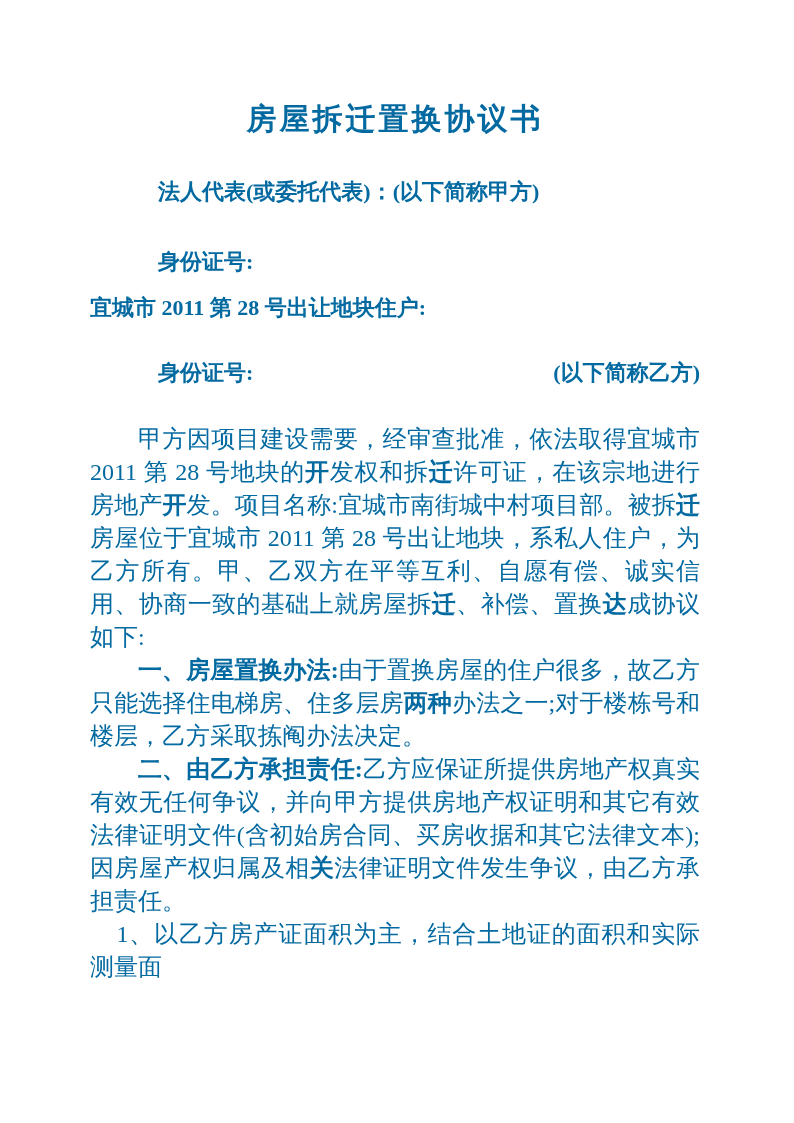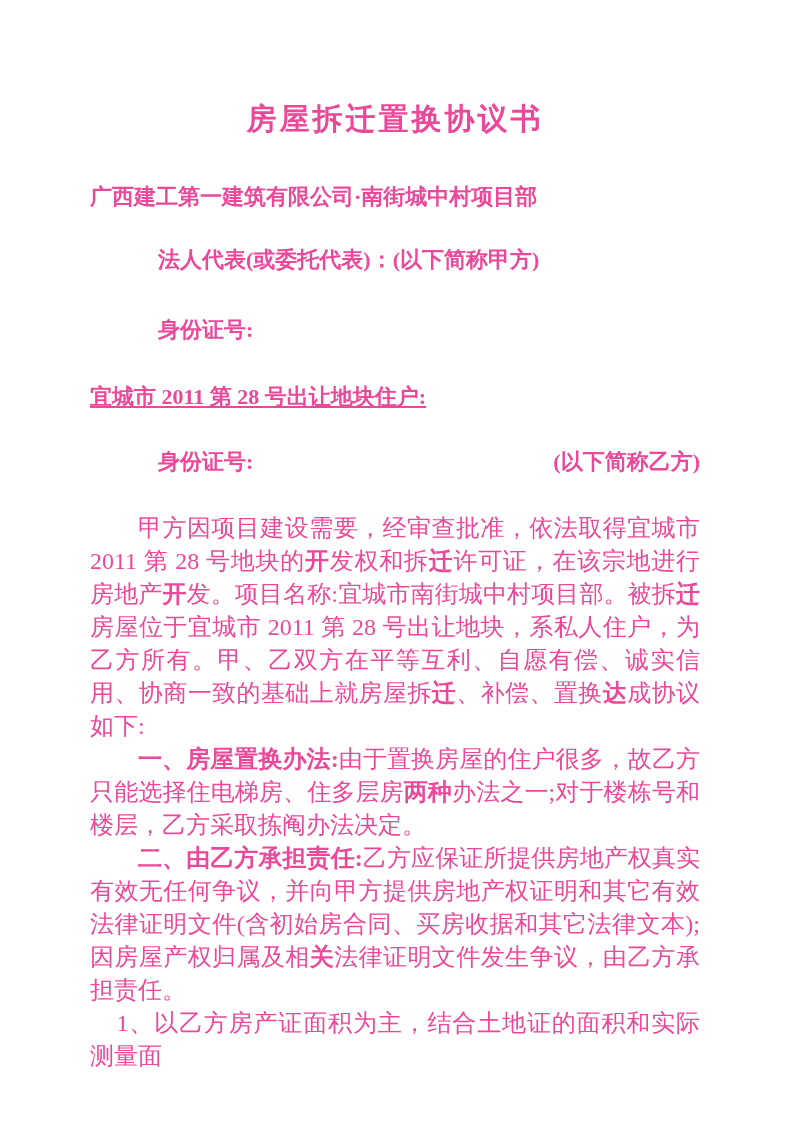--- a/index.html
+++ b/index.html
@@ -6,21 +6,21 @@
     margin: 0;
     padding: 0;
     background: #ffffff;
   }
   .page {
     position: relative;
     width: 794px;
     height: 1123px;
     margin: 0 auto;
     background: #ffffff;
-    color: #ec4899;
+    color: #0369a1;
     font-family: "Liberation Serif", "DejaVu Serif", serif;
     box-sizing: border-box;
     padding: 0 94px 0 90px;
     overflow: hidden;
   }
   .doc-title {
     margin-top: 96px;
     font-size: 30px;
     line-height: 46px;
     font-weight: bold;
@@ -36,21 +36,21 @@
   }
   .company-line { margin-top: 42px; }
   .rep-row {
     margin-top: 37px;
     display: flex;
     justify-content: flex-start;
     align-items: baseline;
   }
   .rep-row .left-part { margin-left: 68px; }
   .id-line-a { margin-top: 44px; margin-left: 68px; }
-  .owner-line { margin-top: 41px; text-decoration: underline; }
+  .owner-line { margin-top: 20px; }
   .id-row {
     margin-top: 39px;
     display: flex;
     justify-content: space-between;
     align-items: baseline;
   }
   .id-row .left-part { margin-left: 68px; }
   .body-text {
     margin-top: 37px;
     font-size: 24px;
@@ -65,21 +65,20 @@
   .para.indent-1 { text-indent: 1.1em; }
   .para b { font-weight: bold; }
 </style>
 </head>
 <body>
 
 <div class="page">
 
   <div class="doc-title">房屋拆迁置换协议书</div>
 
-  <div class="h-line company-line">广西建工第一建筑有限公司·南街城中村项目部</div>
 
   <div class="h-line rep-row">
     <span class="left-part">法人代表(或委托代表)：</span>
     <span class="right-part">(以下简称甲方)</span>
   </div>
 
   <div class="h-line id-line-a">身份证号:</div>
 
   <div class="h-line owner-line">宜城市 2011 第 28 号出让地块住户:</div>
 

